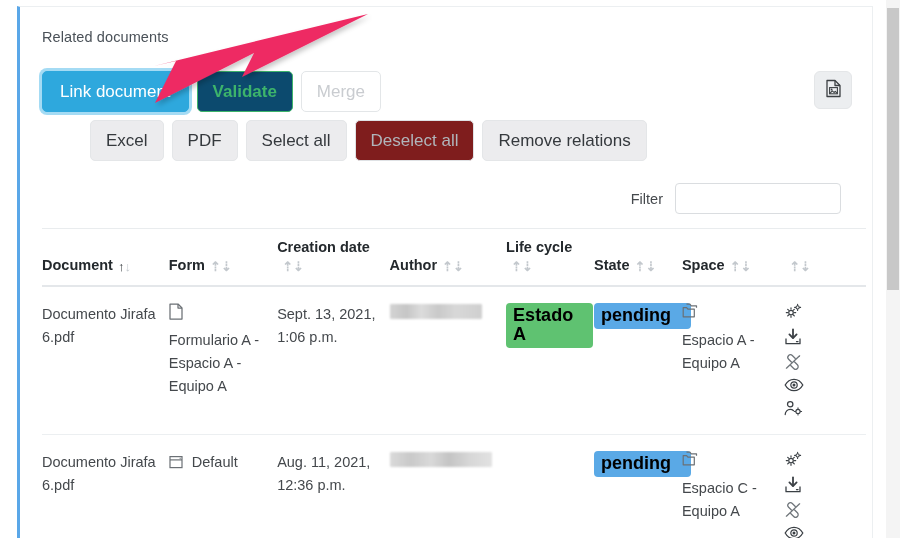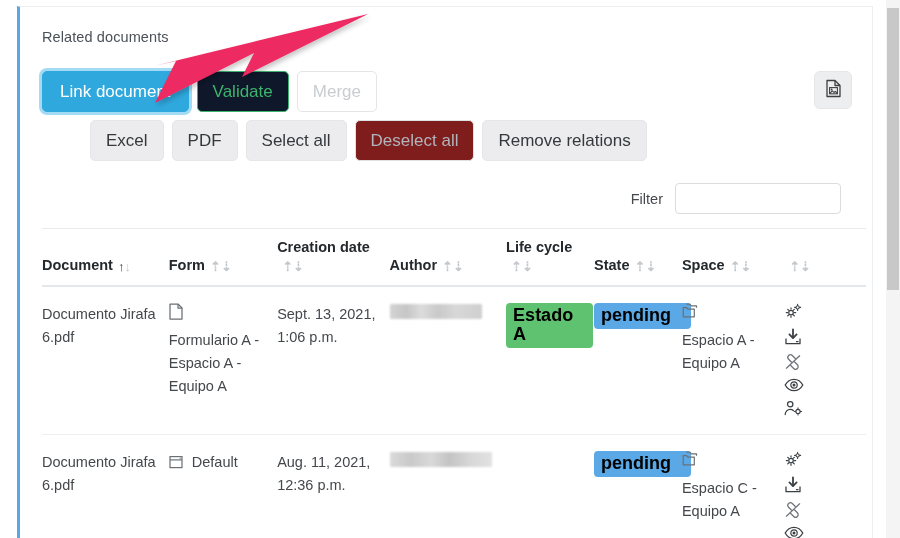--- a/index.html
+++ b/index.html
@@ -58,23 +58,24 @@
     white-space: nowrap;
   }
   .btn-primary {
     background: #2ea8dd;
     color: #ffffff;
     border-color: #2ea8dd;
     box-shadow: 0 0 0 3px rgba(90,190,235,.55);
     padding: 11px 17px;
   }
   .btn-outline-success {
-    background: #0f172a;
+    background: #0c4a6e;
     color: #3db46b;
     border: 1px solid #3db46b;
+    font-weight: bold;
   }
   .btn-ghost-disabled {
     background: #ffffff;
     color: #c9ccd0;
     border: 1px solid #e3e6e8;
     cursor: default;
   }
   .btn-light { background: #ececee; color: #35393d; border: 1px solid #e4e6e8; }
   .btn-light-disabled { background: #7f1d1d; color: #b0b5bb; border: 1px solid #dfe2e5; cursor: default; }
 

